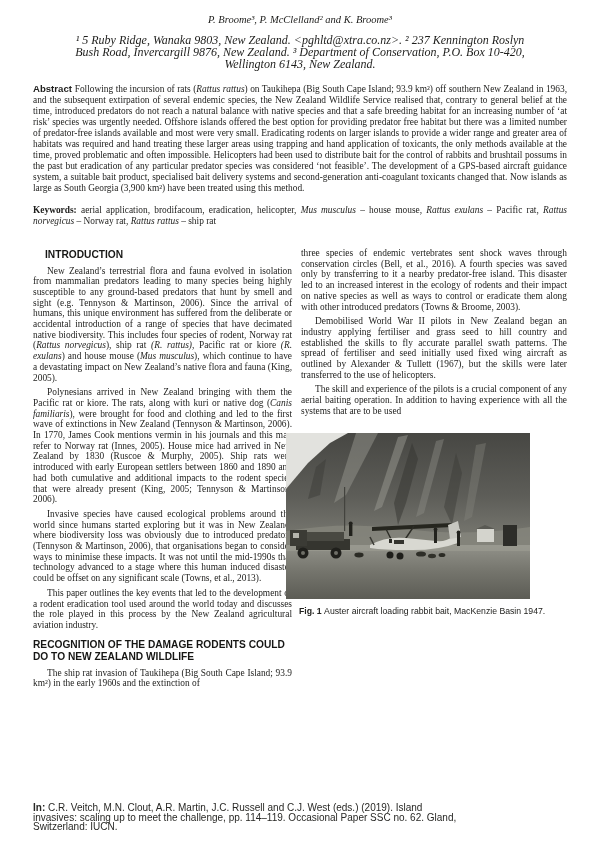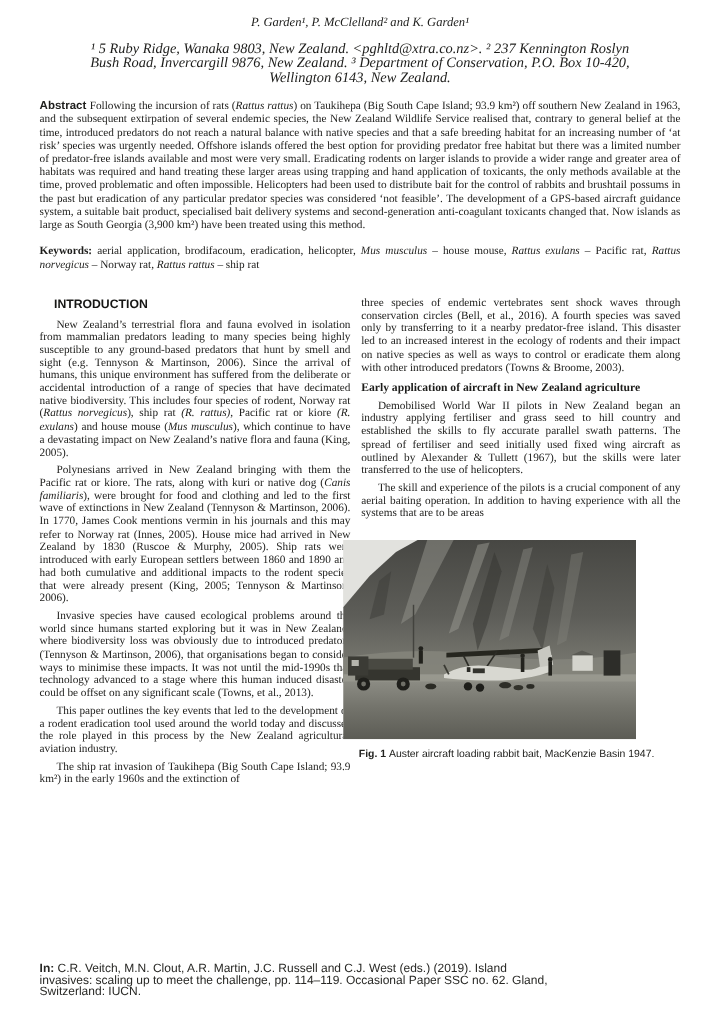--- a/index.html
+++ b/index.html
@@ -75,44 +75,44 @@
   .r-b{font-weight:bold;}
   .r-bsans{font-weight:bold;font-family:"Liberation Sans", sans-serif;font-size:9.6px;}
 </style>
 </head>
 <body>
 
 <div class="page">
   <div class="content">
 
 
-    <div class="authors">P. Garden¹, P. McClelland² and K. Garden¹</div>
+    <div class="authors">P. Broome³, P. McClelland² and K. Broome³</div>
 
     <div class="affiliations">¹ 5 Ruby Ridge, Wanaka 9803, New Zealand. &lt;pghltd@xtra.co.nz&gt;. ² 237 Kennington Roslyn Bush Road, Invercargill 9876, New Zealand. ³ Department of Conservation, P.O. Box 10-420, Wellington 6143, New Zealand.</div>
 
     <p class="abstract"><span class="r-bsans">Abstract </span><span class="r-n">Following the incursion of rats (</span><span class="r-i">Rattus rattus</span><span class="r-n">) on Taukihepa (Big South Cape Island; 93.9 km²) off southern New Zealand in 1963, and the subsequent extirpation of several endemic species, the New Zealand Wildlife Service realised that, contrary to general belief at the time, introduced predators do not reach a natural balance with native species and that a safe breeding habitat for an increasing number of ‘at risk’ species was urgently needed. Offshore islands offered the best option for providing predator free habitat but there was a limited number of predator-free islands available and most were very small. Eradicating rodents on larger islands to provide a wider range and greater area of habitats was required and hand treating these larger areas using trapping and hand application of toxicants, the only methods available at the time, proved problematic and often impossible. Helicopters had been used to distribute bait for the control of rabbits and brushtail possums in the past but eradication of any particular predator species was considered ‘not feasible’. The development of a GPS-based aircraft guidance system, a suitable bait product, specialised bait delivery systems and second-generation anti-coagulant toxicants changed that. Now islands as large as South Georgia (3,900 km²) have been treated using this method.</span></p>
 
     <p class="keywords"><span class="r-b">Keywords: </span><span class="r-n">aerial application, brodifacoum, eradication, helicopter, </span><span class="r-i">Mus musculus</span><span class="r-n"> – house mouse, </span><span class="r-i">Rattus exulans</span><span class="r-n"> – Pacific rat, </span><span class="r-i">Rattus norvegicus</span><span class="r-n"> – Norway rat, </span><span class="r-i">Rattus rattus</span><span class="r-n"> – ship rat</span></p>
 
     <div class="columns">
 
       <div class="col col-left">
         <h3 class="sec-heading first">INTRODUCTION</h3>
         <p><span class="r-n">New Zealand’s terrestrial flora and fauna evolved in isolation from mammalian predators leading to many species being highly susceptible to any ground-based predators that hunt by smell and sight (e.g. Tennyson &amp; Martinson, 2006). Since the arrival of humans, this unique environment has suffered from the deliberate or accidental introduction of a range of species that have decimated native biodiversity. This includes four species of rodent, Norway rat (</span><span class="r-i">Rattus norvegicus</span><span class="r-n">), ship rat </span><span class="r-i">(R. rattus)</span><span class="r-n">, Pacific rat or kiore </span><span class="r-i">(R. exulans</span><span class="r-n">) and house mouse (</span><span class="r-i">Mus musculus</span><span class="r-n">), which continue to have a devastating impact on New Zealand’s native flora and fauna (King, 2005).</span></p>
         <p><span class="r-n">Polynesians arrived in New Zealand bringing with them the Pacific rat or kiore. The rats, along with kuri or native dog (</span><span class="r-i">Canis familiaris</span><span class="r-n">), were brought for food and clothing and led to the first wave of extinctions in New Zealand (Tennyson &amp; Martinson, 2006). In 1770, James Cook mentions vermin in his journals and this may refer to Norway rat (Innes, 2005). House mice had arrived in New Zealand by 1830 (Ruscoe &amp; Murphy, 2005). Ship rats were introduced with early European settlers between 1860 and 1890 and had both cumulative and additional impacts to the rodent species that were already present (King, 2005; Tennyson &amp; Martinson, 2006).</span></p>
         <p><span class="r-n">Invasive species have caused ecological problems around the world since humans started exploring but it was in New Zealand, where biodiversity loss was obviously due to introduced predators (Tennyson &amp; Martinson, 2006), that organisations began to consider ways to minimise these impacts. It was not until the mid-1990s that technology advanced to a stage where this human induced disaster could be offset on any significant scale (Towns, et al., 2013).</span></p>
         <p><span class="r-n">This paper outlines the key events that led to the development of a rodent eradication tool used around the world today and discusses the role played in this process by the New Zealand agricultural aviation industry.</span></p>
+        <h3 class="sec-heading">RECOGNITION OF THE DAMAGE RODENTS COULD DO TO NEW ZEALAND WILDLIFE</h3>
         <p><span class="r-n">The ship rat invasion of Taukihepa (Big South Cape Island; 93.9 km²) in the early 1960s and the extinction of</span></p>
       </div>
 
       <div class="col col-right">
         <p class="noindent"><span class="r-n">three species of endemic vertebrates sent shock waves through conservation circles (Bell, et al., 2016). A fourth species was saved only by transferring to it a nearby predator-free island. This disaster led to an increased interest in the ecology of rodents and their impact on native species as well as ways to control or eradicate them along with other introduced predators (Towns &amp; Broome, 2003).</span></p>
-        <h4 class="sub-heading">Early application of aircraft in New Zealand agriculture</h4>
         <p><span class="r-n">Demobilised World War II pilots in New Zealand began an industry applying fertiliser and grass seed to hill country and established the skills to fly accurate parallel swath patterns. The spread of fertiliser and seed initially used fixed wing aircraft as outlined by Alexander &amp; Tullett (1967), but the skills were later transferred to the use of helicopters.</span></p>
-        <p><span class="r-n">The skill and experience of the pilots is a crucial component of any aerial baiting operation. In addition to having experience with all the systems that are to be areas</span></p>
+        <p><span class="r-n">The skill and experience of the pilots is a crucial component of any aerial baiting operation. In addition to having experience with all the systems that are to be used</span></p>
 
         <figure class="figure-block" style="margin-top:16px">
           <svg class="figure-photo" width="244" height="166" viewBox="0 0 244 166" xmlns="http://www.w3.org/2000/svg">
             <defs>
               <linearGradient id="gSky" x1="0" y1="0" x2="0" y2="1">
                 <stop offset="0" stop-color="#ebebe8"></stop>
                   <stop offset="1" stop-color="#c3c3bf"></stop>
               </linearGradient>
               <linearGradient id="gMtn" x1="0" y1="0" x2="0" y2="1">
                 <stop offset="0" stop-color="#474743"></stop>

